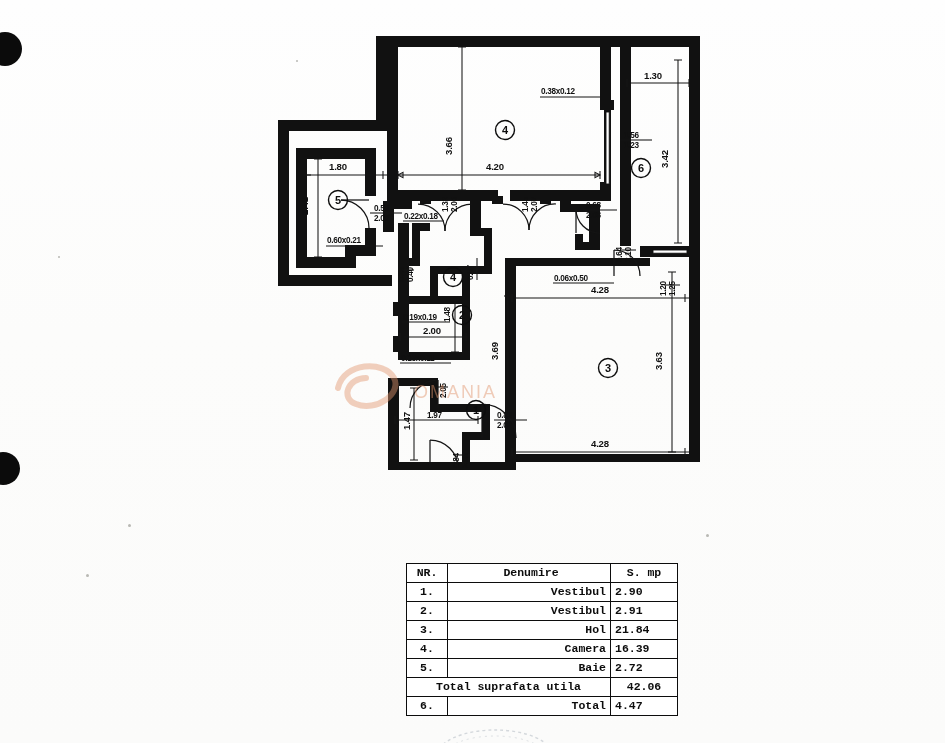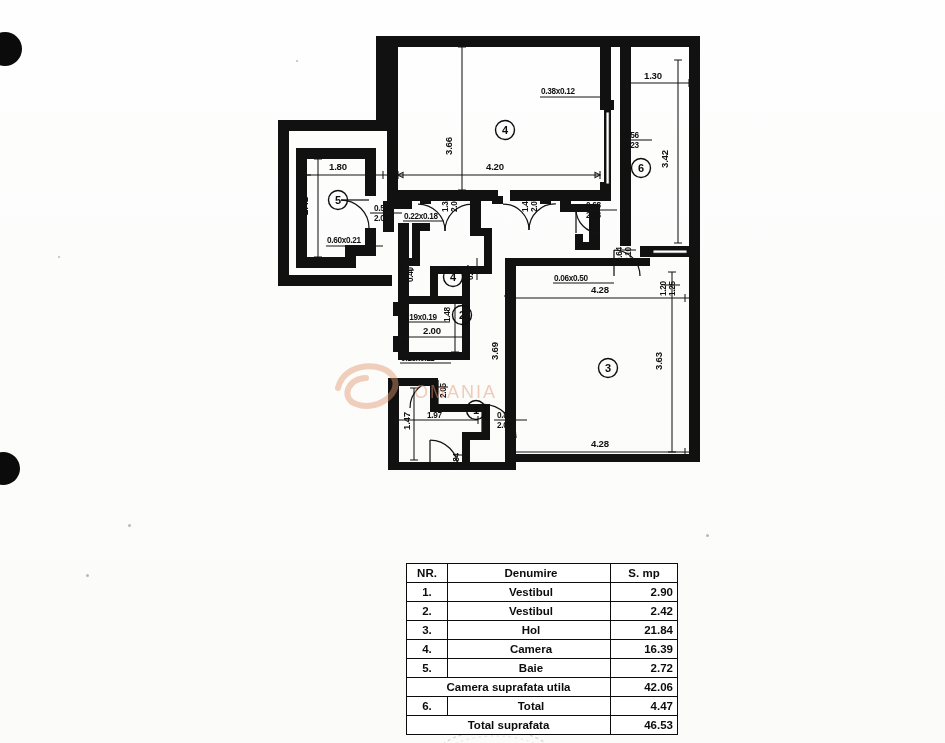--- a/index.html
+++ b/index.html
@@ -109,34 +109,35 @@
   #area-table {
     position: absolute;
     left: 406px;
     top: 563px;
     width: 272px;
     border-collapse: collapse;
     background: #ffffff;
   }
   #area-table td, #area-table th {
     border: 1.3px solid #0c0c0c;
-    font-family: Liberation Sans, sans-serif;
+    font-family: Liberation Mono, monospace;
     font-size: 11.5px;
     color: #0c0c0c;
     font-weight: 700;
     padding: 0 4px;
     height: 18px;
     line-height: 18px;
     white-space: nowrap;
   }
   #area-table th { text-align: center; font-size: 11.5px; }
   .c-nr   { width: 32px; text-align: center; }
-  .c-name { text-align: center; padding-left: 8px !important; }
-  .c-area { width: 58px; text-align: right; }
+  .c-name { text-align: right; padding-left: 8px !important; }
+  .c-area { width: 58px; text-align: left; }
   .row-total td {
+    text-align: center;
   }
   .row-total .t-label { text-align: center; }
 </style>
 </head>
 <body>
 
 <div id="page"></div>
 
 <div class="punch-hole" style="left:-12px; top:32px; width:34px; height:34px;"></div>
 <div class="punch-hole" style="left:-14px; top:452px; width:34px; height:33px;"></div>
@@ -478,44 +479,40 @@
   </thead>
   <tbody>
     <tr>
       <td class="c-nr">1.</td>
       <td class="c-name">Vestibul</td>
       <td class="c-area">2.90</td>
     </tr>
     <tr>
       <td class="c-nr">2.</td>
       <td class="c-name">Vestibul</td>
-      <td class="c-area">2.42</td>
+      <td class="c-area">2.91</td>
     </tr>
     <tr>
       <td class="c-nr">3.</td>
       <td class="c-name">Hol</td>
       <td class="c-area">21.84</td>
     </tr>
     <tr>
       <td class="c-nr">4.</td>
       <td class="c-name">Camera</td>
       <td class="c-area">16.39</td>
     </tr>
     <tr>
       <td class="c-nr">5.</td>
       <td class="c-name">Baie</td>
       <td class="c-area">2.72</td>
     </tr>
     <tr class="row-total">
-      <td class="t-label" colspan="2">Camera suprafata utila</td>
+      <td class="t-label" colspan="2">Total suprafata utila</td>
       <td class="c-area">42.06</td>
     </tr>
     <tr>
       <td class="c-nr">6.</td>
       <td class="c-name">Total</td>
       <td class="c-area">4.47</td>
     </tr>
-    <tr class="row-total">
-      <td class="t-label" colspan="2">Total suprafata</td>
-      <td class="c-area">46.53</td>
-    </tr>
   </tbody>
 </table>
 
 </body></html>

